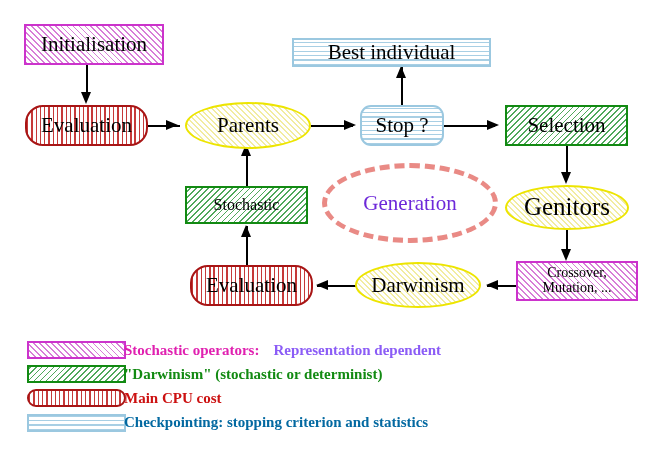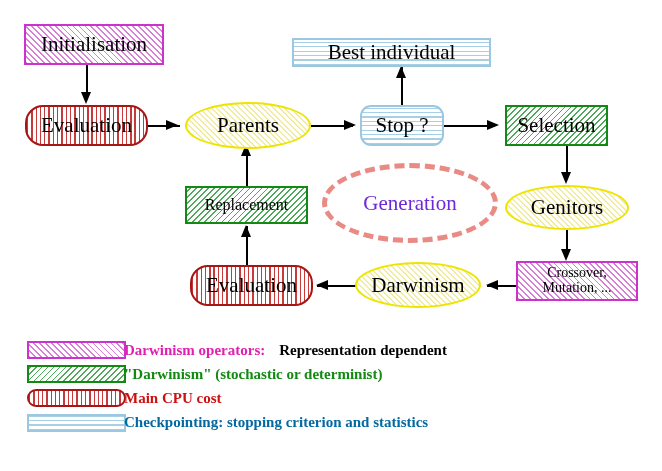--- a/index.html
+++ b/index.html
@@ -160,43 +160,43 @@
   </div>
 
   <div class="node box rounded fill-blue" style="left:360px; top:105px; width:84px; height:41px; font-size:21px;">
     <span class="label">Stop ?</span>
   </div>
 
   <div class="node box fill-blue" style="left:292px; top:38px; width:199px; height:29px; font-size:21px;">
     <span class="label">Best individual</span>
   </div>
 
-  <div class="node box fill-green" style="left:505px; top:105px; width:103px; height:41px; font-size:21px;">
+  <div class="node box fill-green" style="left:505px; top:105px; width:123px; height:41px; font-size:21px;">
     <span class="label">Selection</span>
   </div>
 
-  <div class="node ellipse fill-yellow" style="left:505px; top:185px; width:124px; height:45px; font-size:21px;">
+  <div class="node ellipse fill-yellow" style="left:505px; top:185px; width:124px; height:45px; font-size:25px;">
     <span class="label">Genitors</span>
   </div>
 
   <div class="node box fill-magenta" style="left:516px; top:261px; width:122px; height:40px; font-size:14px; flex-direction:column; justify-content:center;font-family:Liberation Serif, serif;">
     <span class="label">Crossover,</span>
     <span class="label">Mutation, ...</span>
   </div>
 
   <div class="node ellipse fill-yellow" style="left:355px; top:262px; width:126px; height:46px; font-size:21px;">
     <span class="label">Darwinism</span>
   </div>
 
   <div class="node box fill-red" style="left:190px; top:265px; width:123px; height:41px; font-size:21px;">
     <span class="label">Evaluation</span>
   </div>
 
   <div class="node box fill-green" style="left:185px; top:186px; width:123px; height:38px; font-size:16px;">
-    <span class="label">Replacement</span>
+    <span class="label">Stochastic</span>
   </div>
 
   <div class="generation" style="left:322px; top:163px; width:176px; height:80px; font-size:21px;">
     <span class="label">Generation</span>
   </div>
 
   <div class="line" style="left:86px; top:65px; width:1.5px; height:28px;"></div>
   <div class="arrow down" style="left:81px; top:92px;"></div>
 
   <div class="line" style="left:148px; top:125px; width:32px; height:1.5px;"></div>
@@ -227,21 +227,21 @@
   <div class="arrow up" style="left:241px; top:225px;"></div>
 
   <div class="line" style="left:246px; top:152px; width:1.5px; height:34px;"></div>
   <div class="arrow up" style="left:241px; top:144px;"></div>
 
   <div class="legend">
 
     <div class="legend-row">
       <span class="swatch fill-magenta"></span>
       <span class="legend-text">
-        <span style="color:#E020B0;">Darwinism operators:</span><span class="t2" style="color:#000000;">Representation dependent</span>
+        <span style="color:#E020B0;">Stochastic operators:</span><span class="t2" style="color:#8b5cf6;">Representation dependent</span>
       </span>
     </div>
 
     <div class="legend-row">
       <span class="swatch fill-green"></span>
       <span class="legend-text" style="color:#128A12;">"Darwinism" (stochastic or determinist)</span>
     </div>
 
     <div class="legend-row">
       <span class="swatch fill-red"></span>

